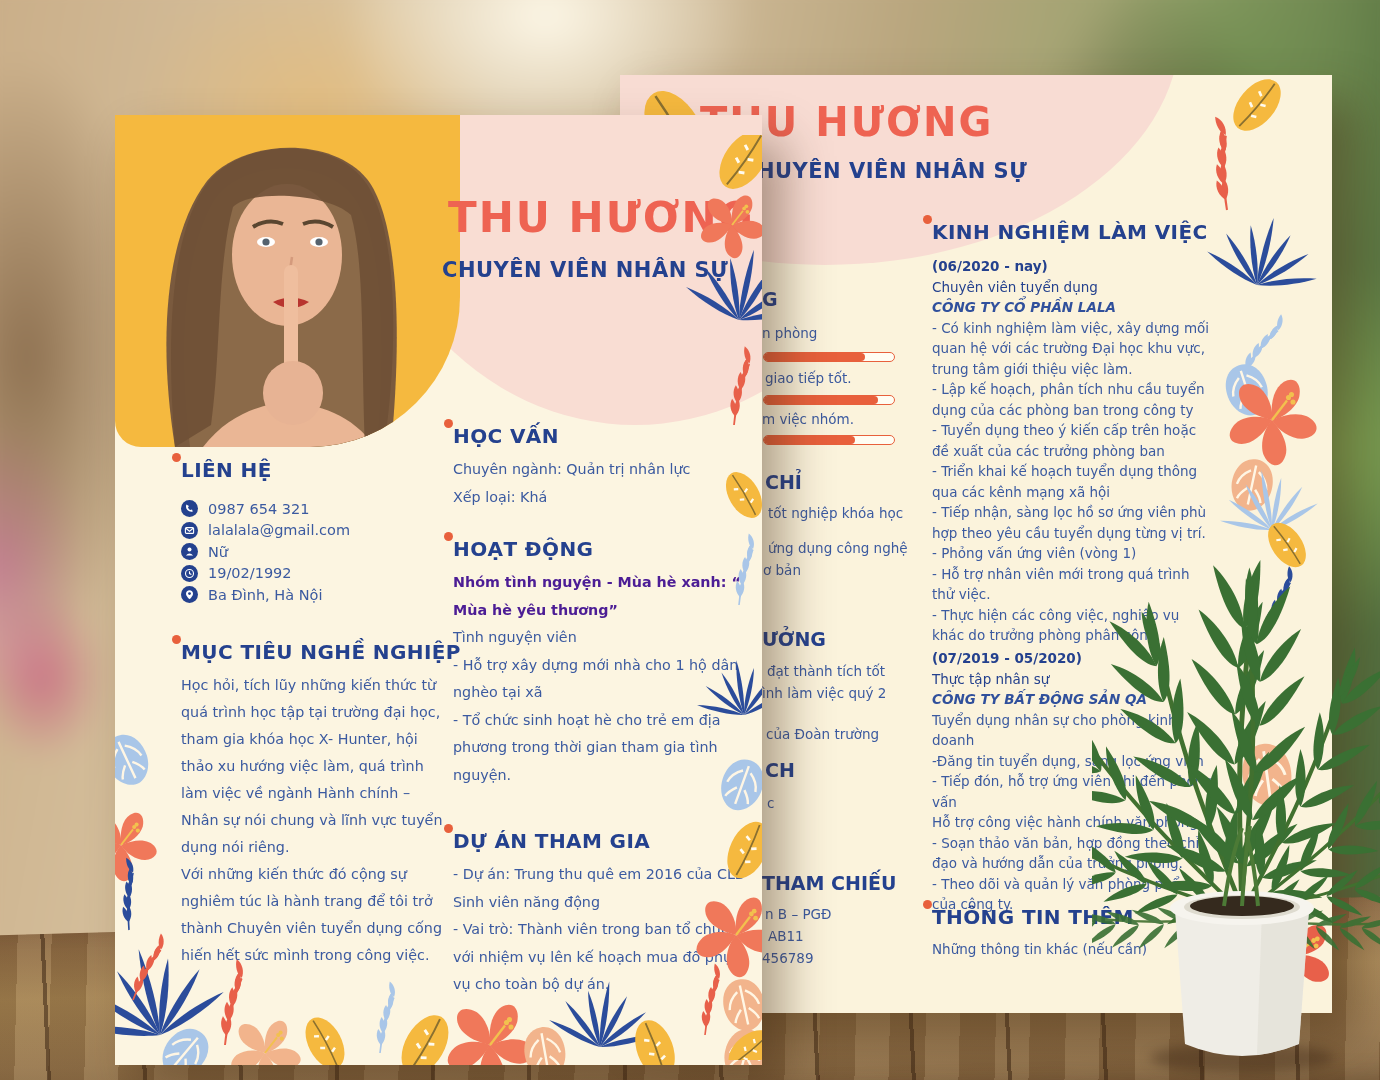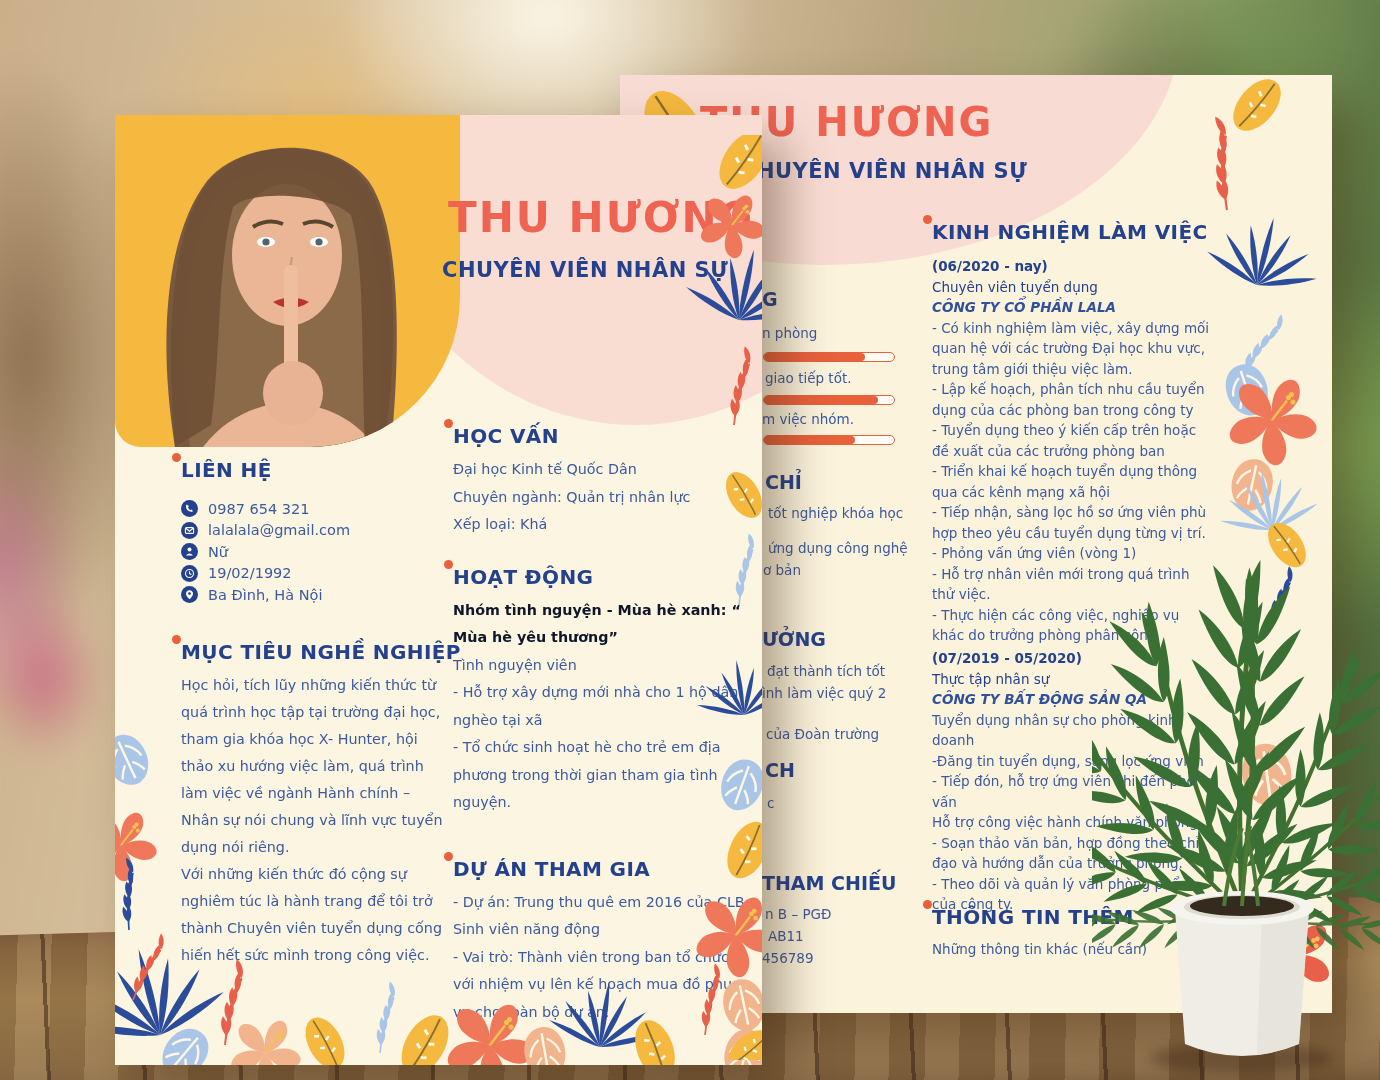--- a/index.html
+++ b/index.html
@@ -48,21 +48,21 @@
   .col{position:absolute;}
   .p1-left{left:66px;top:343px;width:262px;}
   .p1-right{left:338px;top:309px;width:296px;}
   .contact{margin-top:16px;}
   .c-row{display:flex;align-items:center;height:21.5px;font-size:14.5px;color:#3B5AA0;}
   .c-ico{flex:0 0 17px;width:17px;height:17px;border-radius:50%;background:#24418E;margin-right:10px;
          display:flex;align-items:center;justify-content:center;}
   .c-ico svg{width:11px;height:11px;display:block;}
   .par{font-size:14.3px;line-height:27px;}
   .p1r-line{font-size:14.3px;line-height:27.5px;}
-  .bold-blue{font-weight:700;color:#0f172a;}
+  .bold-blue{font-weight:700;color:#4c1d95;}
   .sec-gap{margin-top:34px;}
   
   .p2-right{left:312px;top:145px;width:282px;}
   .p2-right .sec-h{margin-bottom:12px;}
   .jline{font-size:13.5px;line-height:20.5px;}
   .period{font-weight:700;color:#24418E;}
   .role{font-weight:400;color:#24418E;}
   .company{font-style:italic;font-weight:700;color:#30509C;}
   .p2-extra{left:312px;top:830px;width:282px;}
   
@@ -317,21 +317,20 @@
         </div>
 
         <div class="sec-h sec-gap"><span class="dot"></span><span>MỤC TIÊU NGHỀ NGHIỆP</span></div>
         <div class="par body-t" style="margin-top:8px">Học hỏi, tích lũy những kiến thức từ quá trình học tập tại trường đại học, tham gia khóa học X- Hunter, hội thảo xu hướng việc làm, quá trình làm việc về ngành Hành chính – Nhân sự nói chung và lĩnh vực tuyển dụng nói riêng.</div>
         <div class="par body-t">Với những kiến thức đó cộng sự nghiêm túc là hành trang để tôi trở thành Chuyên viên tuyển dụng cống hiến hết sức mình trong công việc.</div>
       </div>
 
       <div class="col p1-right">
         <div class="sec-h"><span class="dot"></span><span>HỌC VẤN</span></div>
         <div style="margin-top:8px">
-          <div class="p1r-line body-t">Đại học Kinh tế Quốc Dân</div>
           <div class="p1r-line body-t">Chuyên ngành: Quản trị nhân lực</div>
           <div class="p1r-line body-t">Xếp loại: Khá</div>
         </div>
         <div class="sec-h" style="margin-top:26px"><span class="dot"></span><span>HOẠT ĐỘNG</span></div>
         <div style="margin-top:8px">
           <div class="p1r-line bold-blue">Nhóm tình nguyện - Mùa hè xanh: “ Mùa hè yêu thương”</div>
           <div class="p1r-line body-t">Tình nguyện viên</div>
           <div class="p1r-line body-t">- Hỗ trợ xây dựng mới nhà cho 1 hộ dân nghèo tại xã</div>
           <div class="p1r-line body-t">- Tổ chức sinh hoạt hè cho trẻ em địa phương trong thời gian tham gia tình nguyện.</div>
         </div>

